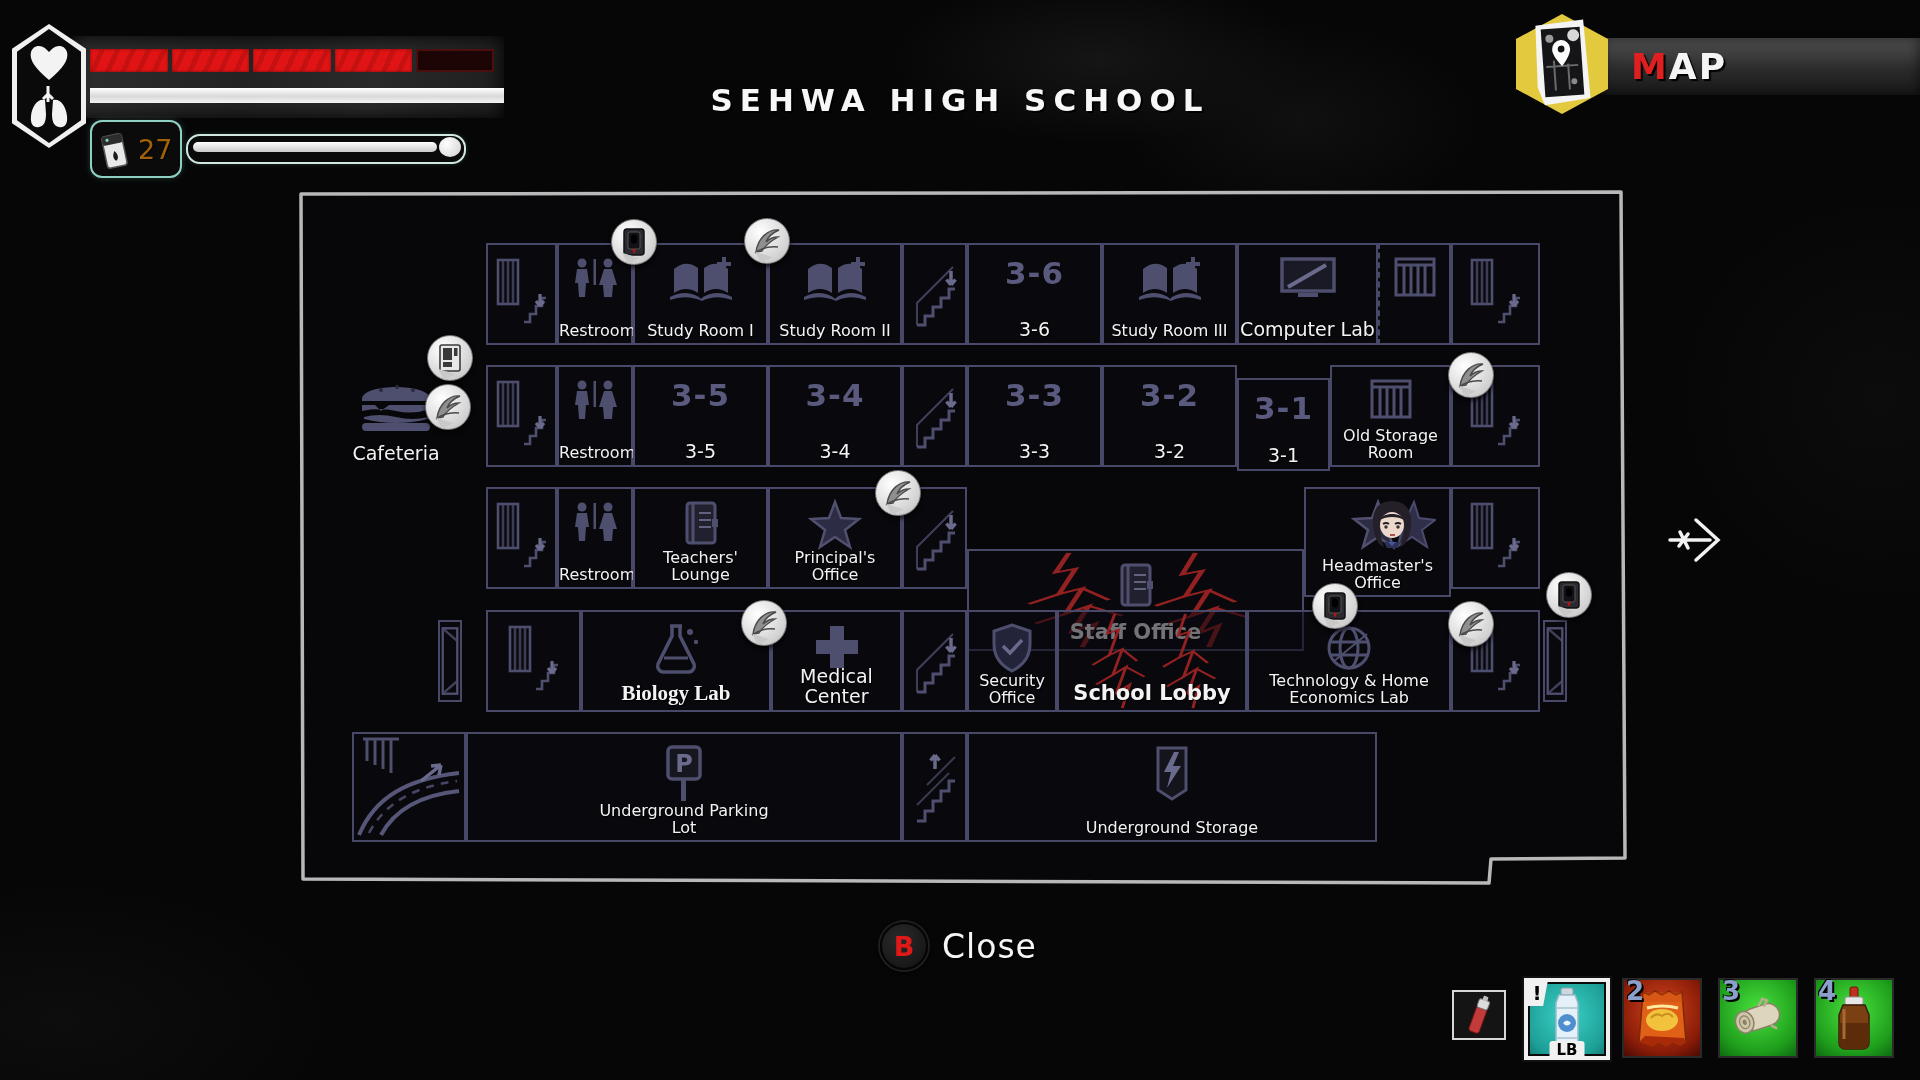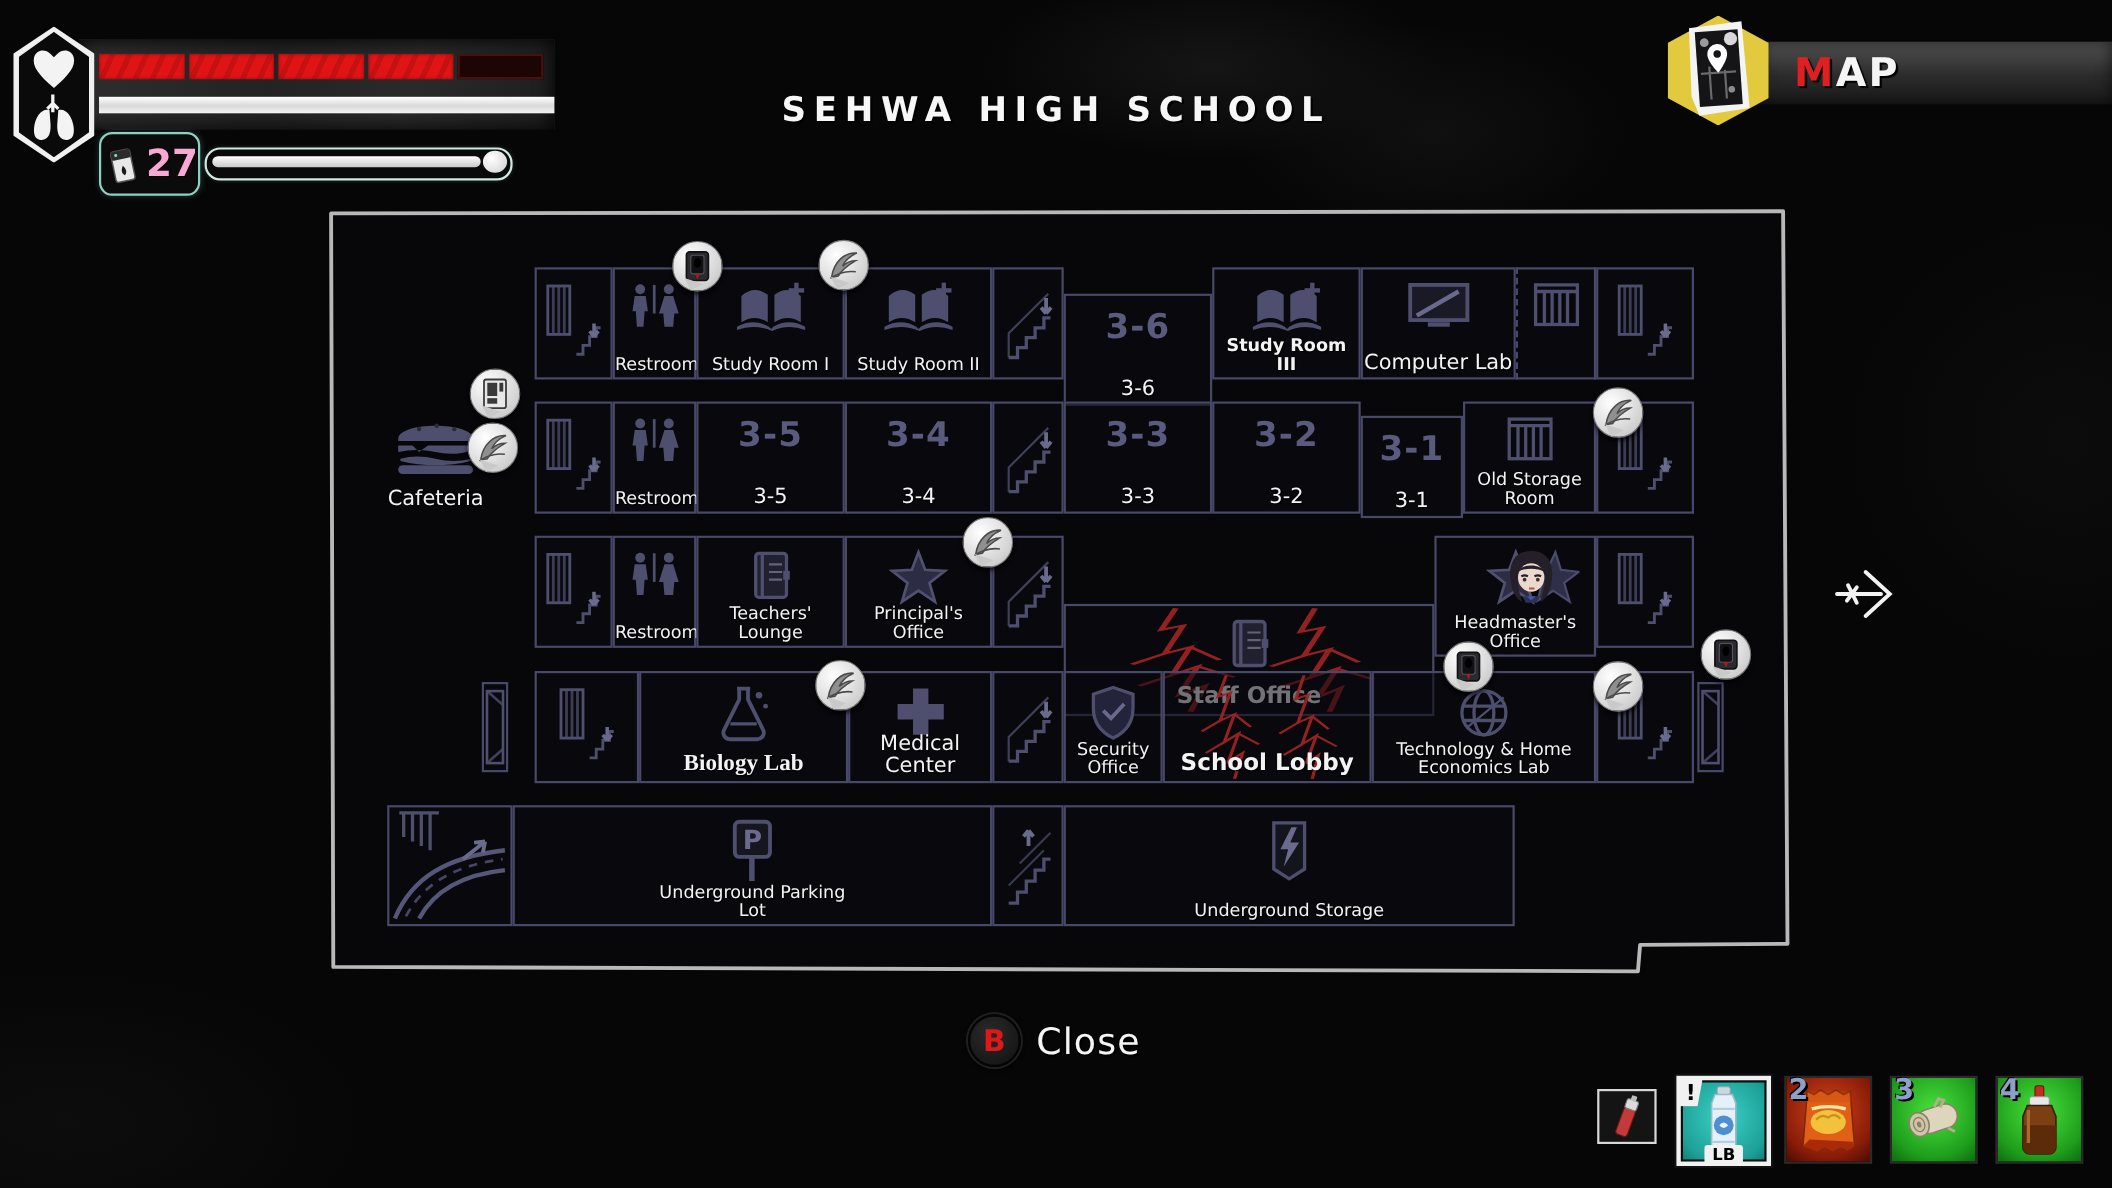--- a/index.html
+++ b/index.html
@@ -24,21 +24,21 @@
   #stamina-bar{position:absolute;left:18px;top:52px;right:0;height:15px;
         background:linear-gradient(180deg,#ffffff,#d9d9d9 55%,#f4f4f4);}
   #vital-badge{left:12px;top:24px;width:74px;height:124px;}
   .hex-outer{position:absolute;inset:0;background:#f0f0f0;
      clip-path:polygon(50% 0,100% 20%,100% 80%,50% 100%,0 80%,0 20%);}
   .hex-inner{position:absolute;inset:5px;background:#0a0a0a;
      clip-path:polygon(50% 0,100% 20%,100% 80%,50% 100%,0 80%,0 20%);
      display:flex;flex-direction:column;align-items:center;justify-content:center;gap:2px;}
   #lighter-badge{left:90px;top:120px;width:88px;height:54px;border:2px solid #8fd0c4;
      border-radius:12px;background:#0b0b0b;display:flex;align-items:center;box-shadow:0 0 6px rgba(140,210,200,.25);}
-  #lighter-count{color:#f9a8d4;font-size:34px;font-weight:700;margin-left:2px;text-shadow:1px 1px 0 #000;}
+  #lighter-count{color:#a16207;font-size:27px;font-weight:400;margin-left:2px;text-shadow:1px 1px 0 #000;}
   #match-meter{left:186px;top:134px;width:276px;height:26px;border:2px solid #cfe8e0;
      border-radius:14px;background:#0a0a0a;box-shadow:0 0 5px rgba(140,210,200,.2);}
   #match-fill{position:absolute;left:5px;top:6px;width:244px;height:10px;border-radius:6px;
      background:linear-gradient(180deg,#ffffff,#c9c9c9);}
   #match-tip{position:absolute;right:3px;top:1px;width:22px;height:20px;border-radius:50%;
      background:radial-gradient(circle at 35% 35%,#ffffff,#cfcfcf);}
 
   
   #page-title{left:0;right:0;top:82px;text-align:center;color:#f7f7f7;font-size:31px;
      font-weight:800;letter-spacing:7px;text-shadow:2px 2px 0 #000;}
@@ -222,25 +222,25 @@
         <div class="icon fill">
           <svg width="52" height="78" viewBox="0 0 52 78">
             <g stroke="#4e4e6e" stroke-width="3" fill="none">
      <path d="M8 70 h8 v-9 h8 v-9 h8 v-9 h8 v-9 h6"></path>
      <path d="M8 70 v-22 L44 12" stroke-width="2" opacity=".8"></path>
      <path d="M42 16 v14 M42 30 l-4.5 -5.5 M42 30 l4.5 -5.5" stroke="#6a6a8c" stroke-width="3.5"></path>
             </g>
           </svg>
         </div>
       </div>
-      <div class="room" style="left: 967px; top: 243px; width: 135px; height: 102px; margin-top: 24px;">
+      <div class="room" style="left: 967px; top: 243px; width: 135px; height: 102px;">
         <div class="num">3-6</div>
         <div class="lbl md">3-6</div>
       </div>
-      <div class="room" style="left: 1102px; top: 243px; width: 135px; height: 102px; font-weight: bold;">
+      <div class="room" style="left: 1102px; top: 243px; width: 135px; height: 102px;">
         <div class="icon">
           <svg width="70" height="50" viewBox="0 0 70 50">
             <g fill="#4e4e6e">
      <path d="M8 14 Q20 4 32 13 L32 38 Q20 30 8 38 Z"></path>
      <path d="M62 14 Q50 4 38 13 L38 38 Q50 30 62 38 Z"></path>
      <path d="M4 42 Q19 34 33 42 L35 44 L37 42 Q51 34 66 42 L66 45 Q50 39 36 46 Q20 39 4 45 Z"></path>
      <rect x="56" y="2" width="4" height="14"></rect>
               <rect x="51" y="7" width="14" height="4"></rect>
             </g>
           </svg>

